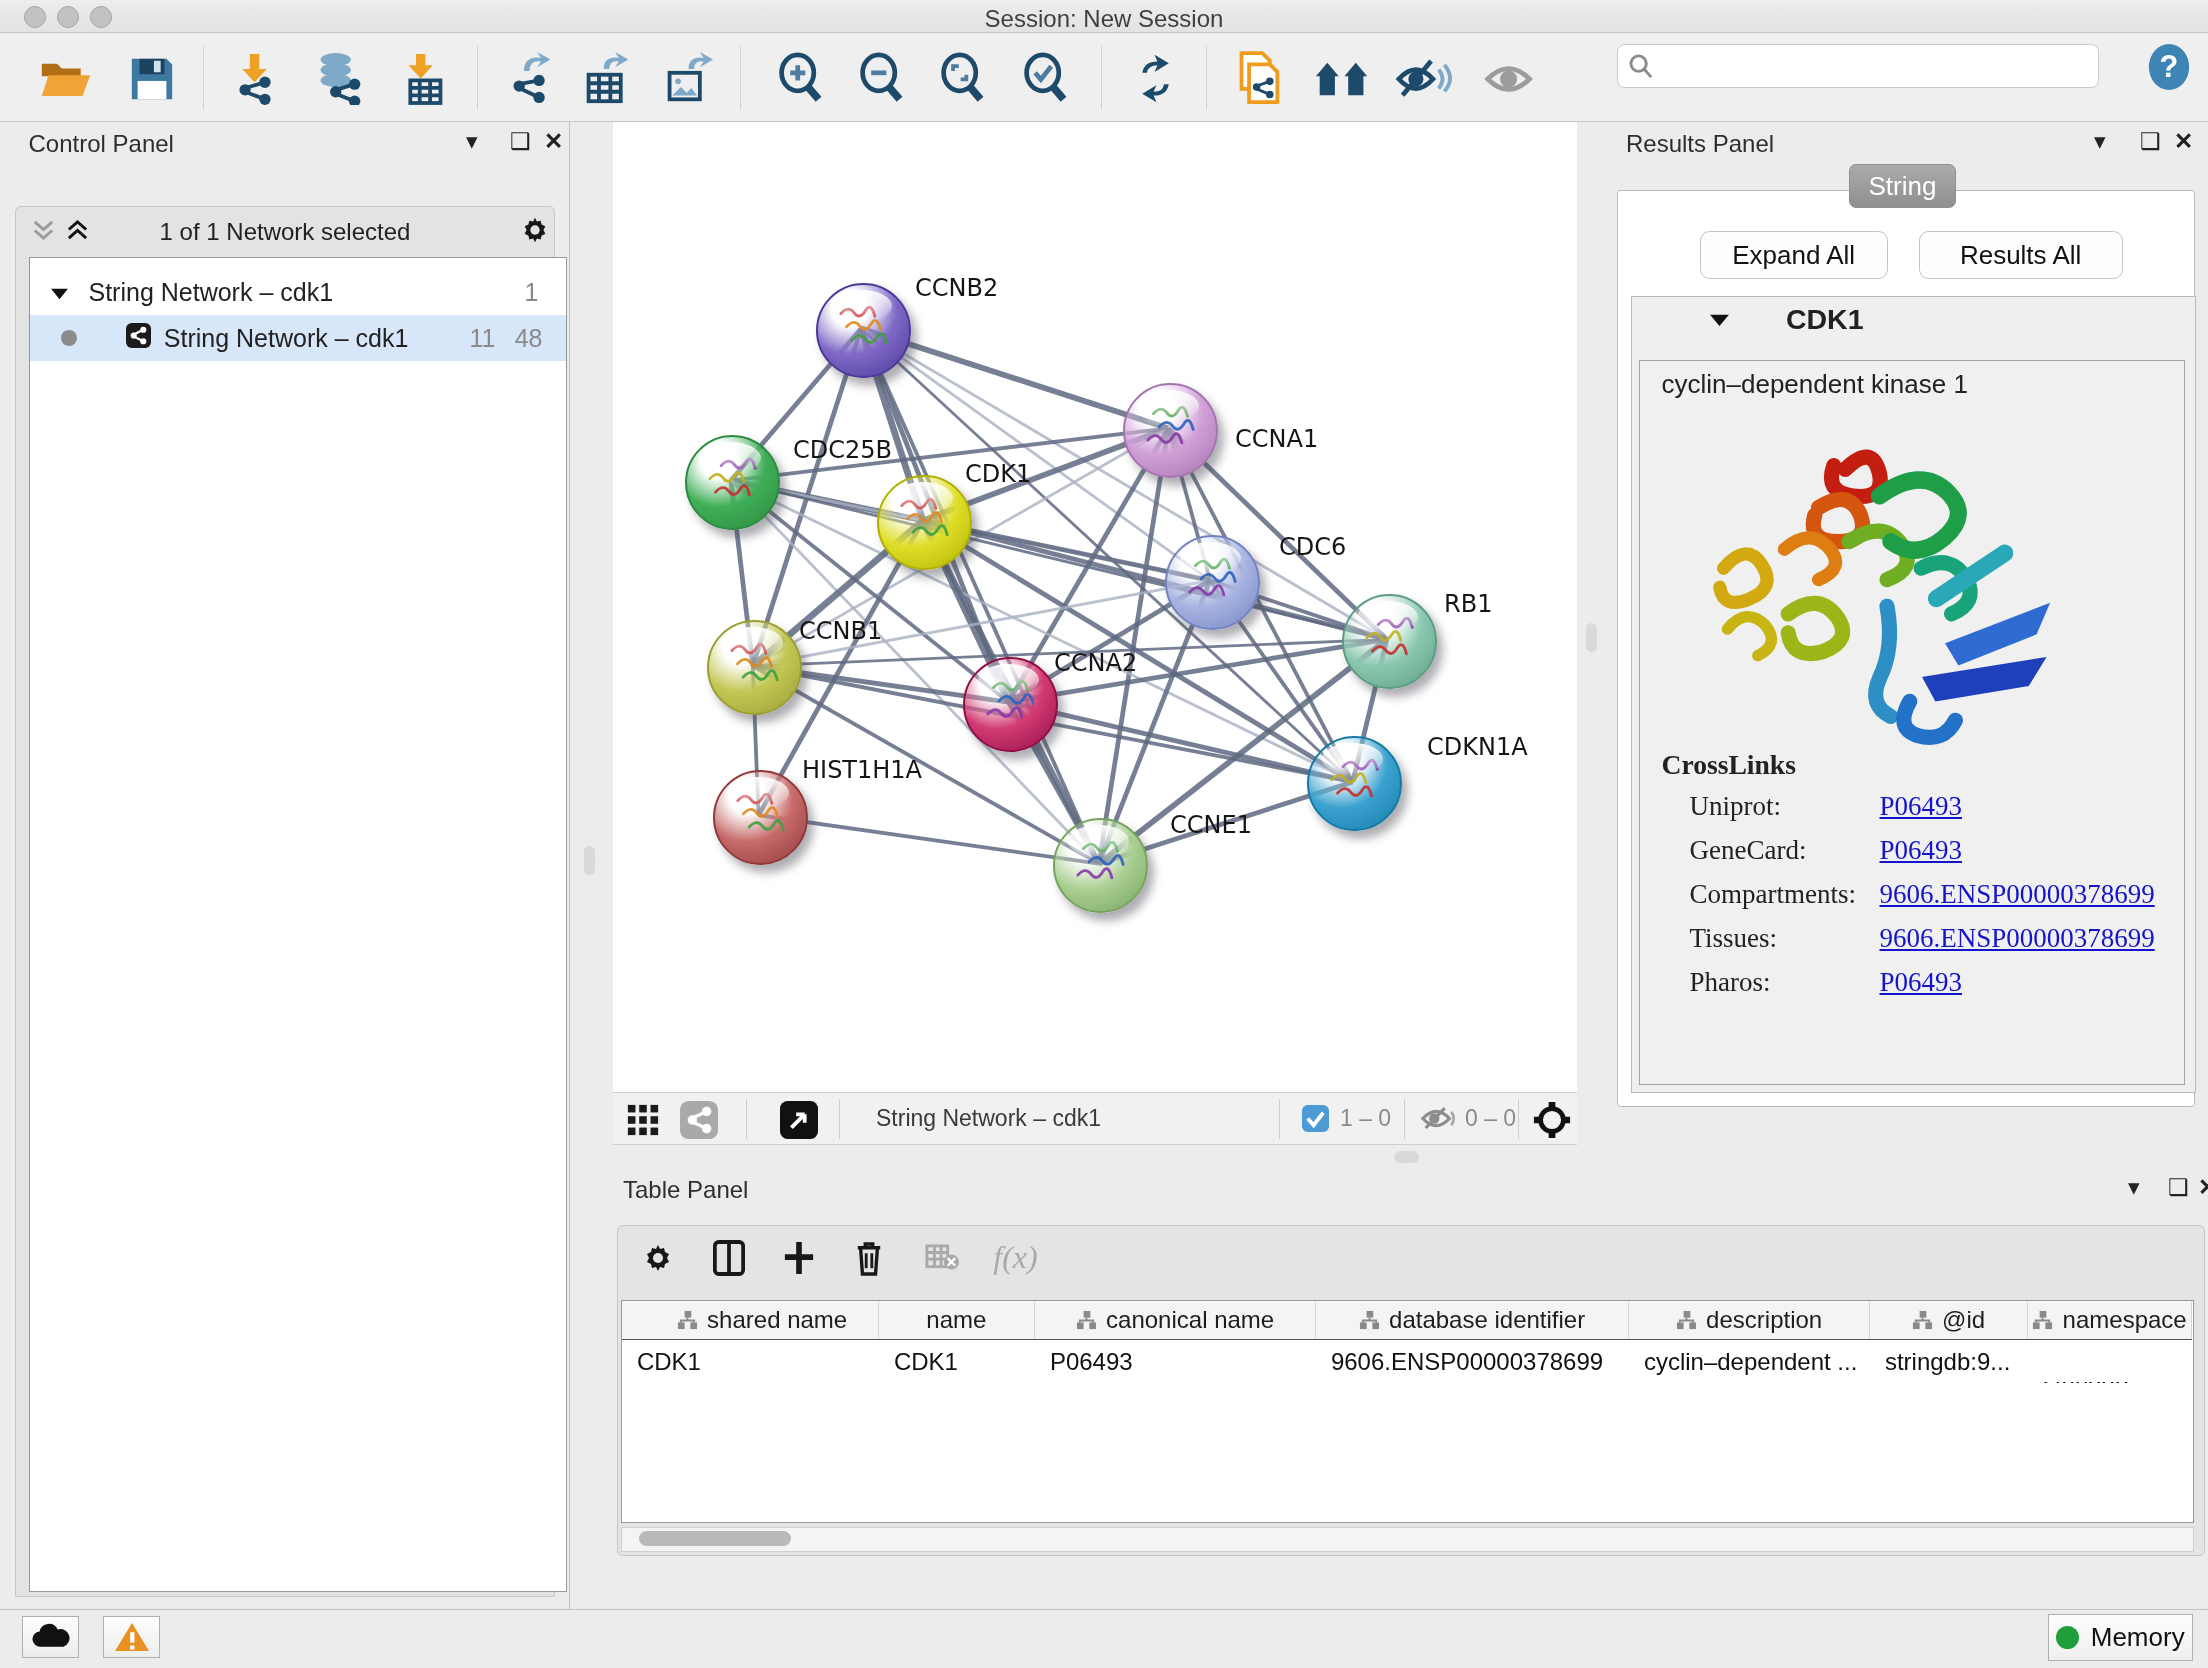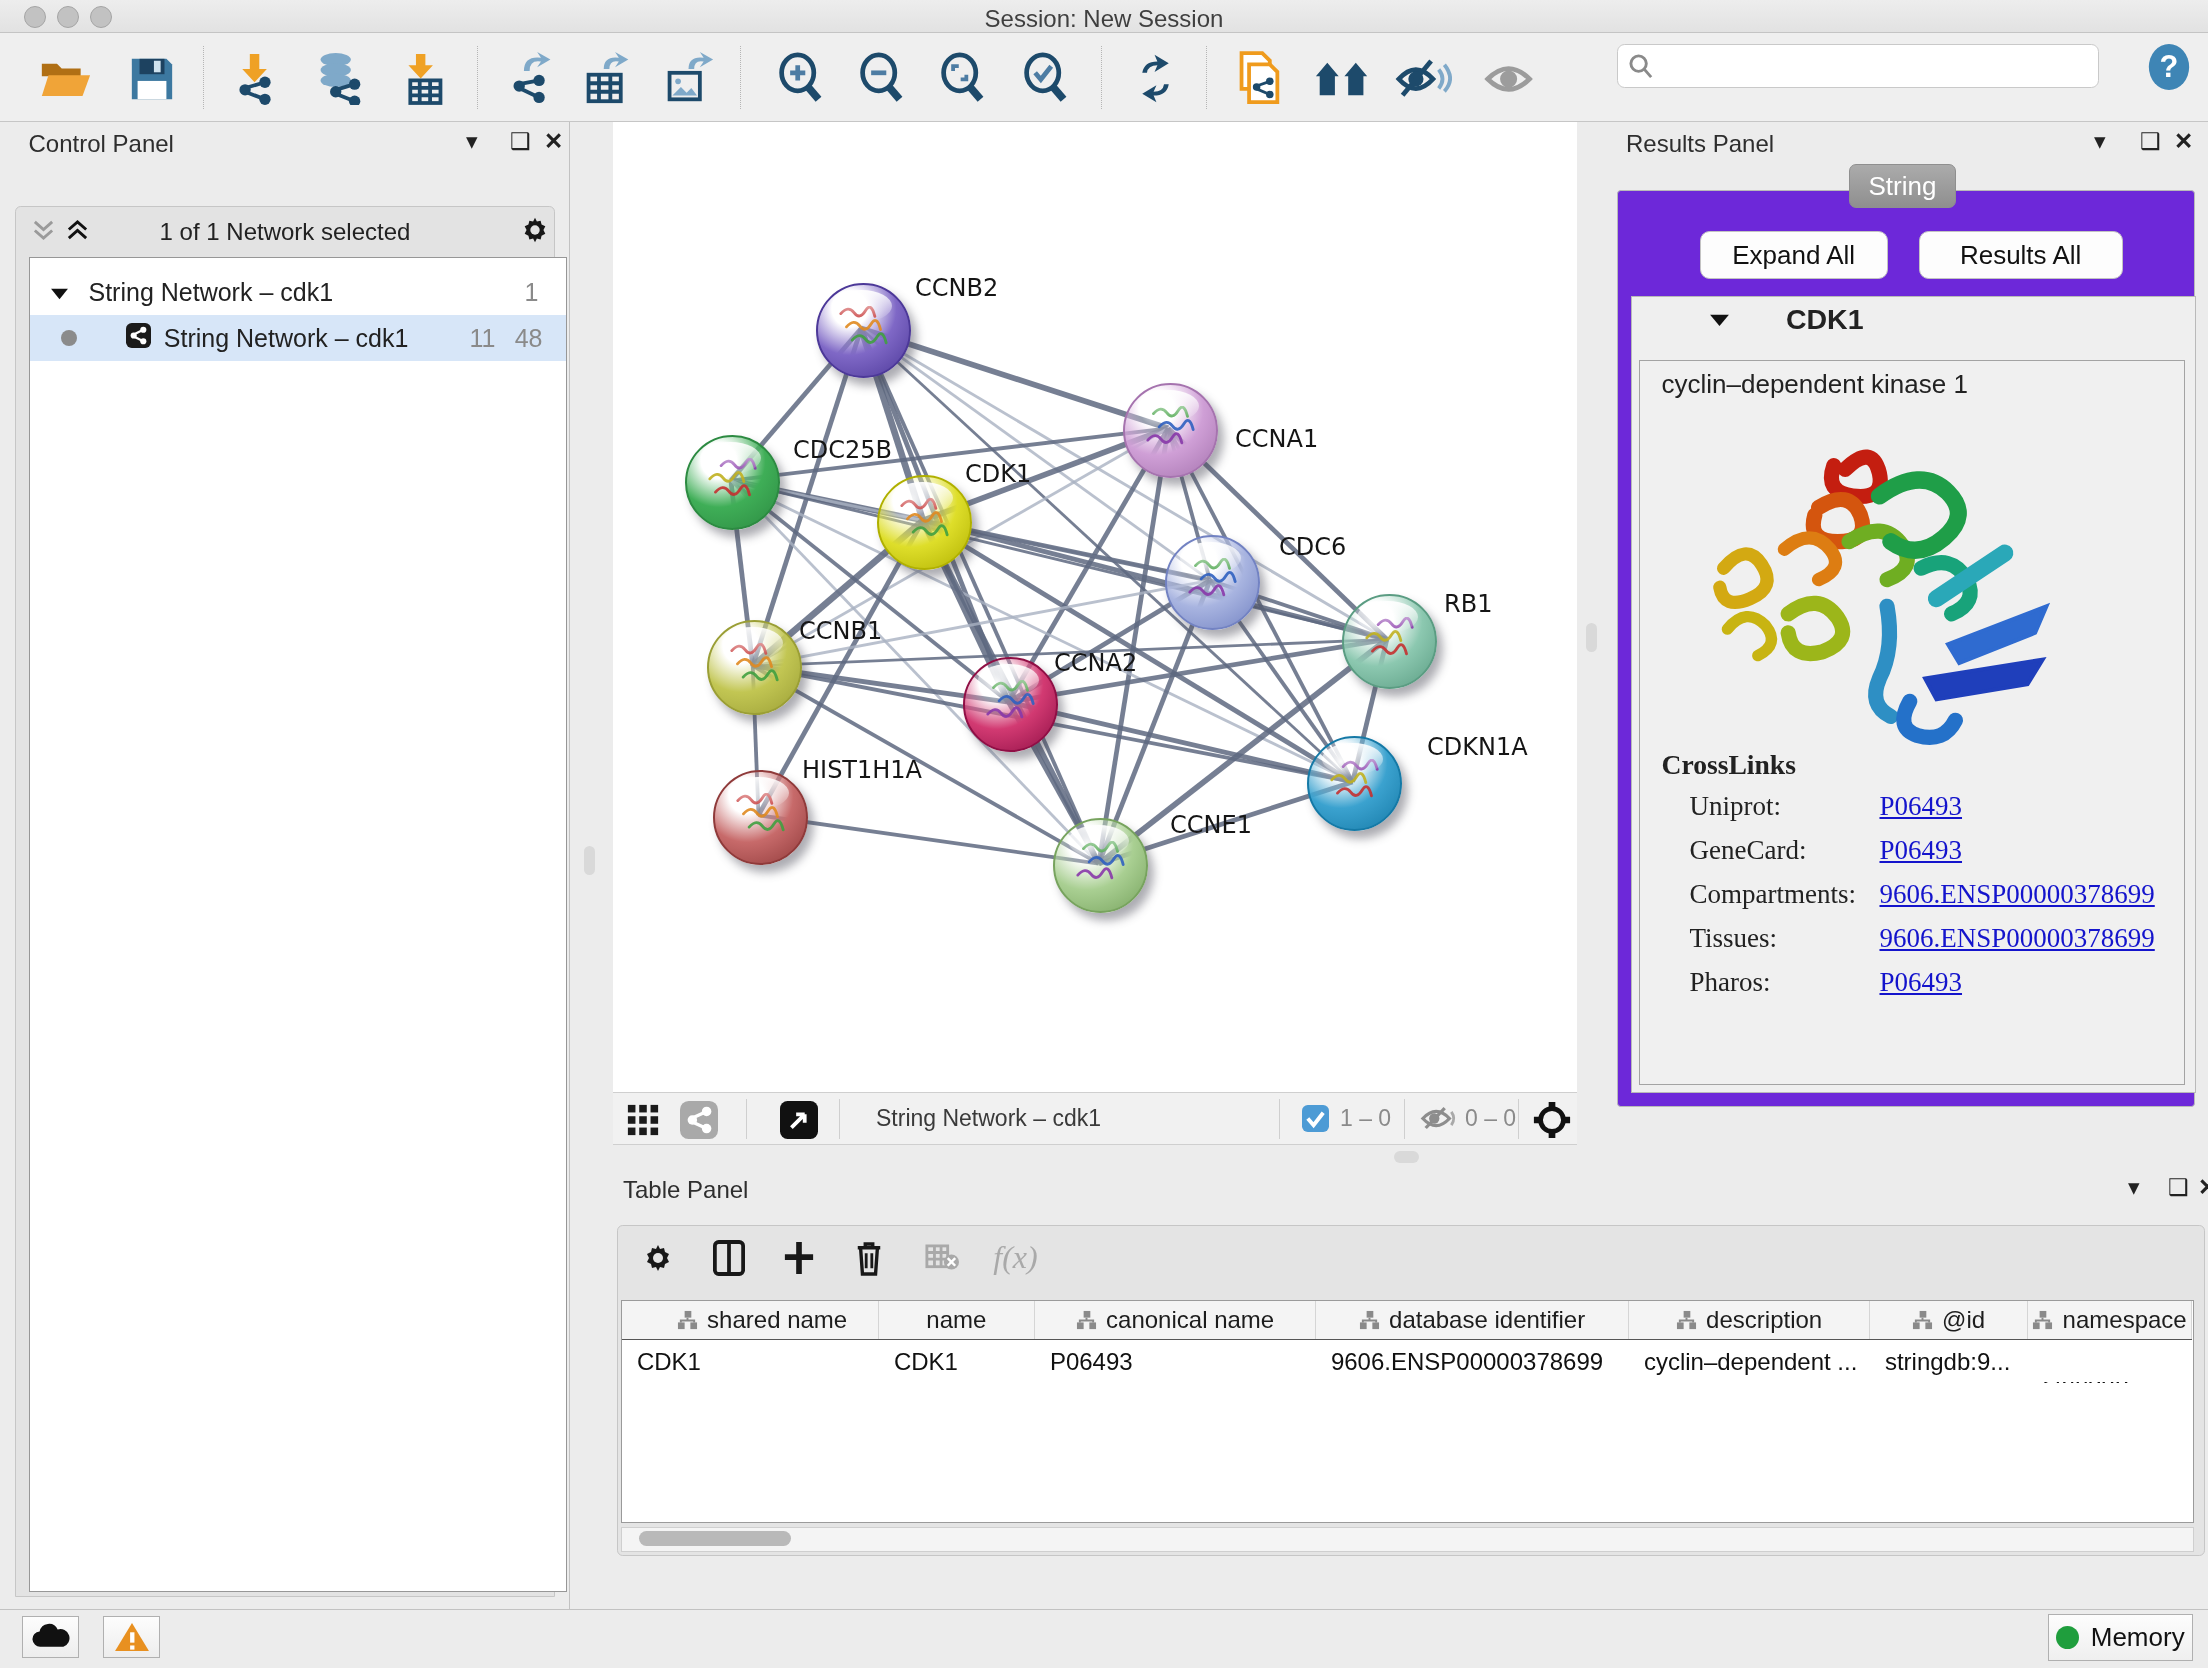--- a/index.html
+++ b/index.html
@@ -34,21 +34,21 @@
   .gnode{position:absolute;width:91px;height:91px;border-radius:50%;box-shadow:5.7px 7.6px 9.5px rgba(70,70,85,.45);}
   .gnode .gloss{position:absolute;left:13.3px;top:4.8px;width:61px;height:32px;border-radius:50%;background:linear-gradient(rgba(255,255,255,.95),rgba(255,255,255,0));}
   .glabel{position:absolute;font-size:24px;color:#151515;font-family:"DejaVu Sans",sans-serif;white-space:nowrap;}
   .netfooter{left:613px;top:1092px;width:964px;height:51px;background:#f1f1f1;border-top:1px solid #cfcfcf;border-bottom:1px solid #cfcfcf;}
   .nf-sep{top:5.7px;height:40px;border-left:1px solid #cfcfcf;}
   .nf-txt{font-size:23px;color:#3a3a3a;top:12.4px;}
   .cnt{font-size:23px;color:#8a8a8a;top:12.4px;}
   .splitter-h{background:#d9d9d9;border-radius:5.7px;}
   
   .rp{left:1609px;top:122px;width:599px;height:1050px;background:#ececec;}
-  .rp-box{left:7.6px;top:68px;width:576px;height:915px;border:1.9px solid #b9b9b9;background:#6d28d9;border-radius:3.8px;}
+  .rp-box{left:7.6px;top:68px;width:576px;height:915px;border:1.9px solid #b9b9b9;background:#ffffff;border-radius:3.8px;}
   .btn{display:inline-flex;align-items:center;justify-content:center;background:#fdfdfd;border:1px solid #c3c3c3;border-radius:9.5px;font-size:26px;color:#111;}
   .rp-entry{left:13.3px;top:105px;width:563px;height:795px;border:1.9px solid #b9b9b9;background:#efefef;}
   .rp-desc-box{left:7.6px;top:63px;width:544px;height:723px;border:1px solid #a3a3a3;background:#f0f0f0;}
   .serif{font-family:"Liberation Serif",serif;}
   .link{color:#1414cc;text-decoration:underline;}
   .xl-row{position:relative;height:44px;font-size:27px;}
   
   .tp{left:570px;top:1172px;width:1639px;height:438px;background:#ececec;}
   .tp-box{left:47px;top:53px;width:1586px;height:329px;background:#e4e4e4;border:1px solid #c6c6c6;border-radius:5.7px;}
   .tp-toolbar-ic{position:absolute;top:7.6px;width:53px;height:48px;display:flex;align-items:center;justify-content:center;}

